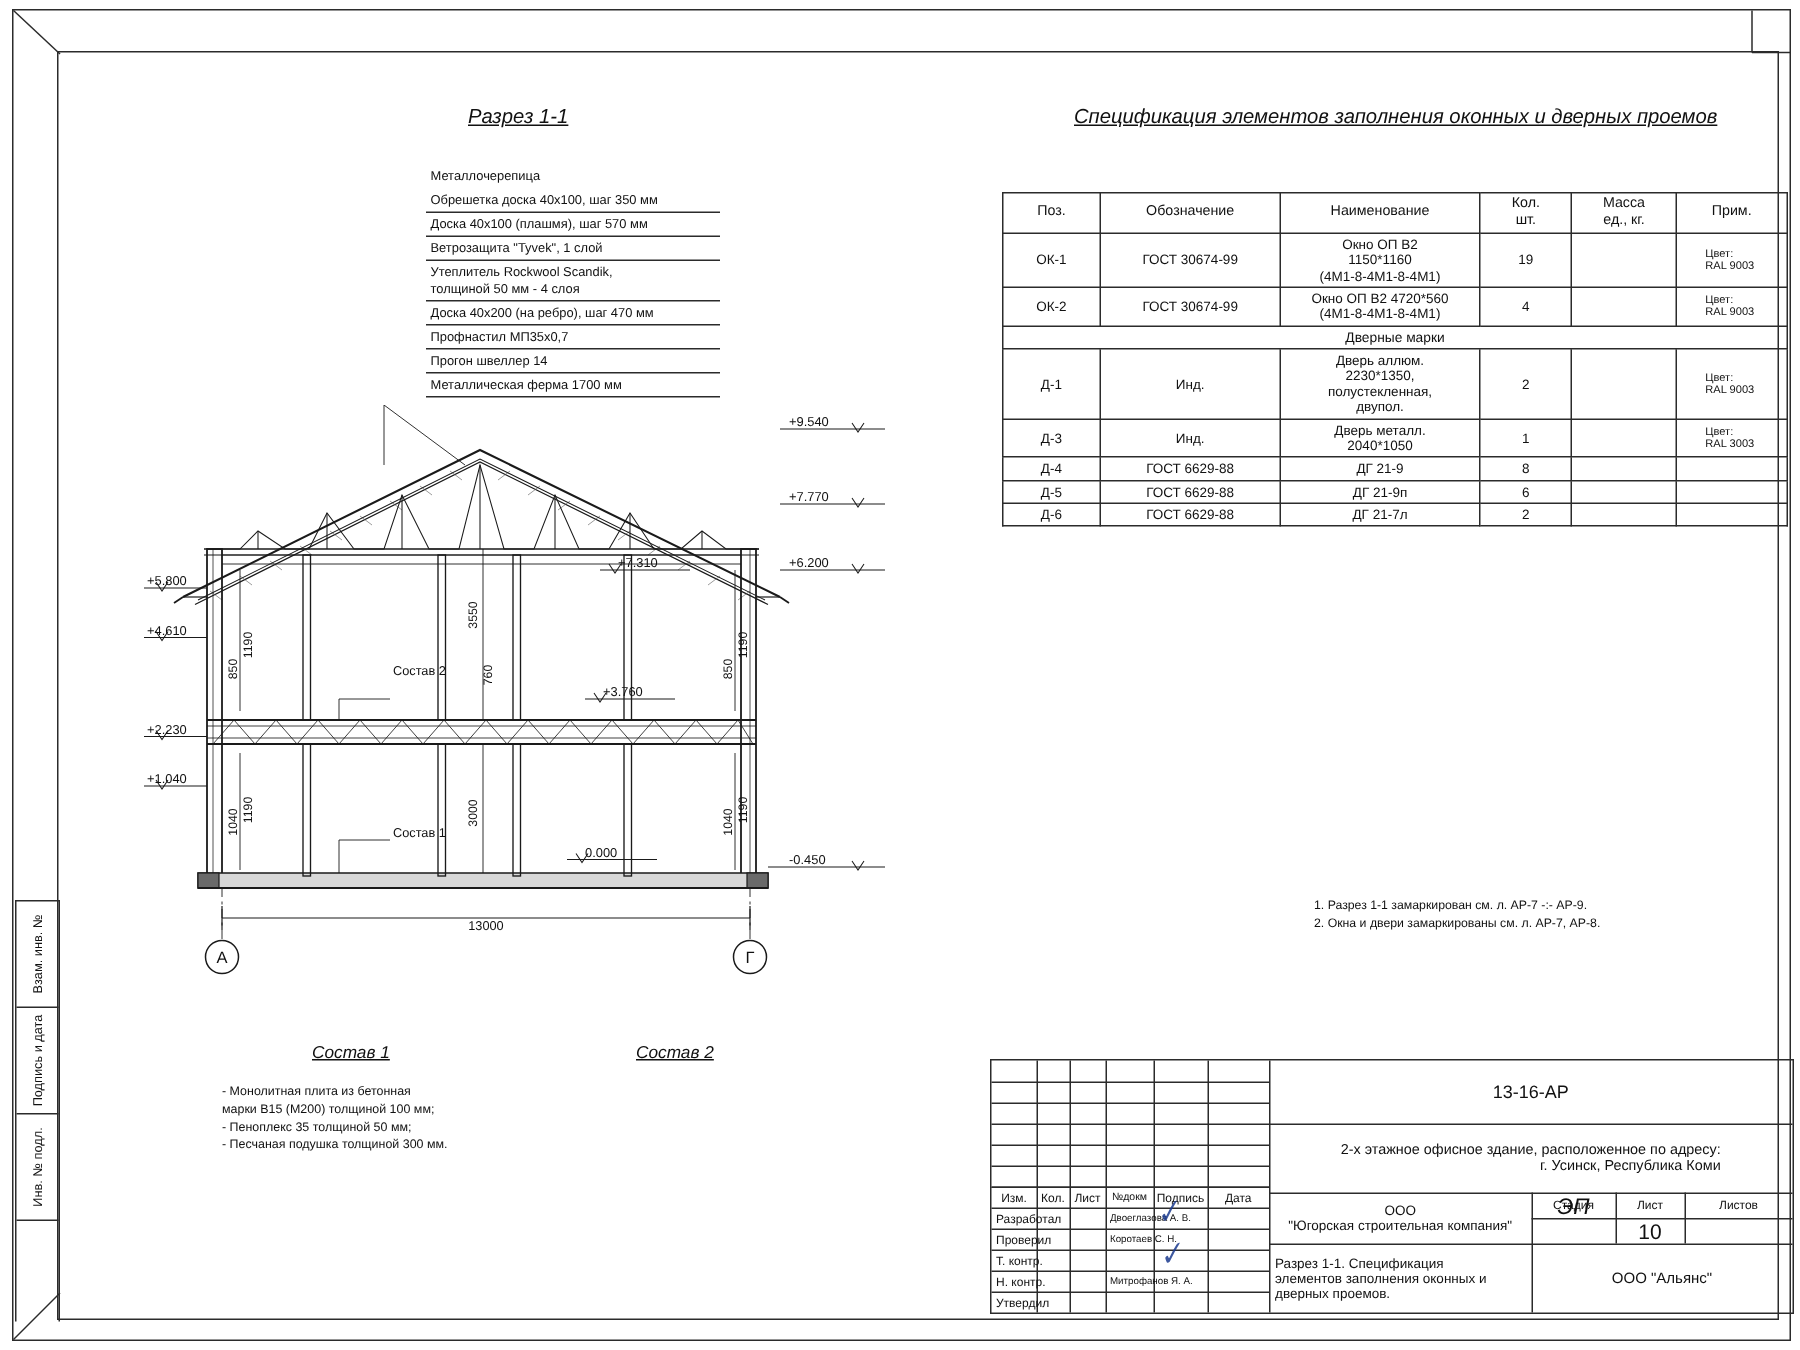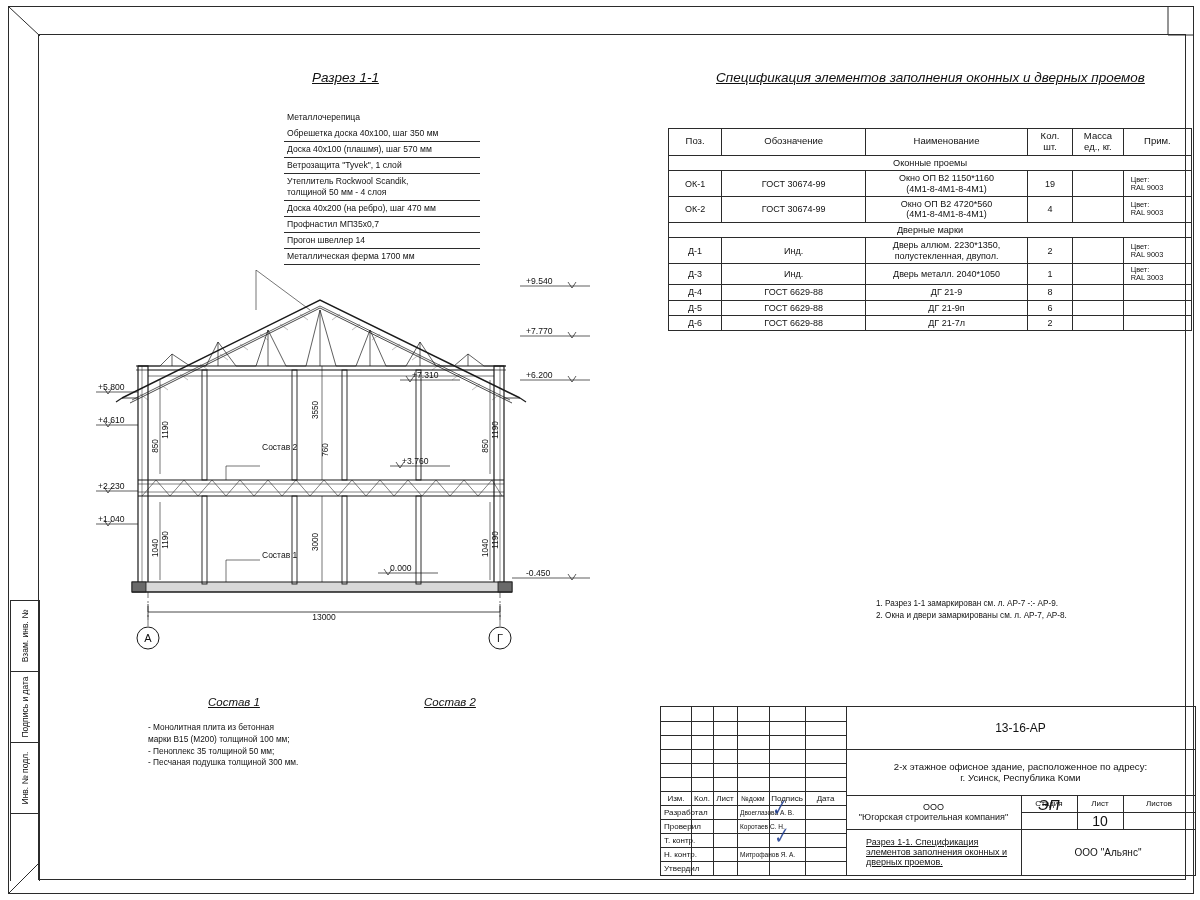--- a/index.html
+++ b/index.html
@@ -24,21 +24,21 @@
 
   .ttl{position:absolute;font-style:italic;font-size:13.5px;text-decoration:underline;}
 
   
   .legend{position:absolute;left:284px;top:112px;width:196px;font-size:8.6px;line-height:1.25;}
   .legend .lg-row{border-bottom:1px solid #2b2b2b;padding:2px 3px 2px 3px;min-height:11px;}
   .legend .lg-head{border:none;padding:0 3px 3px 3px;}
 
   
   .spec{position:absolute;left:668px;top:128px;width:524px;border-collapse:collapse;font-size:9px;}
-  .spec td,.spec th{border:1px solid #2b2b2b;text-align:center;padding:2px 7px;line-height:1.15;}
+  .spec td,.spec th{border:1px solid #2b2b2b;text-align:center;padding:2px 19px;line-height:1.15;}
   .spec th{font-weight:normal;font-size:9.5px;}
   .spec .sec{font-size:9.2px;}
   .spec .prim{font-size:7.4px;text-align:left;line-height:1.1;}
   .col-poz{width:44px;}
   .col-oboz{width:152px;}
   .col-naim{width:172px;}
   .col-kol{width:34px;}
   .col-mass{width:38px;}
   .col-prim{width:62px;}
 
@@ -295,23 +295,20 @@
             <div>шт.</div>
         </th>
         <th class="col-mass">
           <div>Масса</div>
             <div>ед., кг.</div>
         </th>
         <th class="col-prim">Прим.</th>
       </tr>
     </thead>
     <tbody>
-      <tr>
-          <td colspan="6" class="sec">Оконные проемы</td>
-        </tr>
 
       <tr>
         <td>ОК-1</td>
         <td>ГОСТ 30674-99</td>
         <td style="white-space:pre-line">Окно ОП В2 1150*1160
 (4М1-8-4М1-8-4М1)</td>
         <td>19</td>
         <td></td>
         <td class="prim" style="white-space:pre-line">Цвет:
 RAL 9003</td>
@@ -422,29 +419,29 @@
     <div class="celll" style="left:0;top:126px;width:76px;height:14px;text-align:center;">Т. контр.</div>
     <div class="celll" style="left:0;top:140px;width:76px;height:14px;">Н. контр.</div>
     <div class="celll" style="left:0;top:154px;width:76px;height:14px;">Утвердил</div>
 
     <div class="celll" style="left:76px;top:98px;width:68px;height:14px;font-size:6.5px;">Двоеглазова А. В.</div>
     <div class="celll" style="left:76px;top:112px;width:68px;height:14px;font-size:6.5px;">Коротаев С. Н.</div>
     <div class="celll" style="left:76px;top:140px;width:68px;height:14px;font-size:6.5px;">Митрофанов Я. А.</div>
 
     <div class="cellc" style="left:185px;top:0;width:349px;height:42px;font-size:12px;">13-16-АР</div>
     <div class="hline" style="left:185px;top:42px;width:349px;height:0;"></div>
-    <div class="cellc" style="left:185px;top:42px;width:349px;height:46px;font-size:9.6px;white-space:pre-line;text-align:center;">2-х этажное офисное здание, расположенное по адресу:
+    <div class="cellc" style="left:185px;top:42px;width:349px;height:46px;font-size:9.6px;white-space:pre-line;text-align:right;">2-х этажное офисное здание, расположенное по адресу:
 г. Усинск, Республика Коми</div>
     <div class="hline" style="left:185px;top:88px;width:349px;height:0;"></div>
 
     <div class="vline" style="left:360px;top:88px;width:0;height:80px;"></div>
     <div class="cellc" style="left:185px;top:88px;width:175px;height:34px;white-space:pre-line;font-size:9px;">ООО
 "Югорская строительная компания"</div>
     <div class="hline" style="left:185px;top:122px;width:349px;height:0;"></div>
-    <div class="cellc" style="left:185px;top:122px;width:175px;height:46px;white-space:pre-line;font-size:9px;text-align:left;justify-content:flex-start;padding-left:20px;text-decoration:underline;">Разрез 1-1. Спецификация
+    <div class="cellc" style="left:185px;top:122px;width:175px;height:46px;white-space:pre-line;font-size:9px;text-align:left;justify-content:flex-start;padding-left:4px;">Разрез 1-1. Спецификация
 элементов заполнения оконных и
 дверных проемов.</div>
 
     <div class="vline" style="left:416px;top:88px;width:0;height:34px;"></div>
     <div class="vline" style="left:462px;top:88px;width:0;height:34px;"></div>
     <div class="cellc" style="left:360px;top:88px;width:56px;height:17px;">Стадия</div>
     <div class="cellc" style="left:416px;top:88px;width:46px;height:17px;">Лист</div>
     <div class="cellc" style="left:462px;top:88px;width:72px;height:17px;">Листов</div>
     <div class="hline" style="left:360px;top:105px;width:174px;height:0;"></div>
     <div class="cellc" style="left:360px;top:89px;width:56px;height:17px;font-size:15px;font-style:italic;">ЭП</div>

